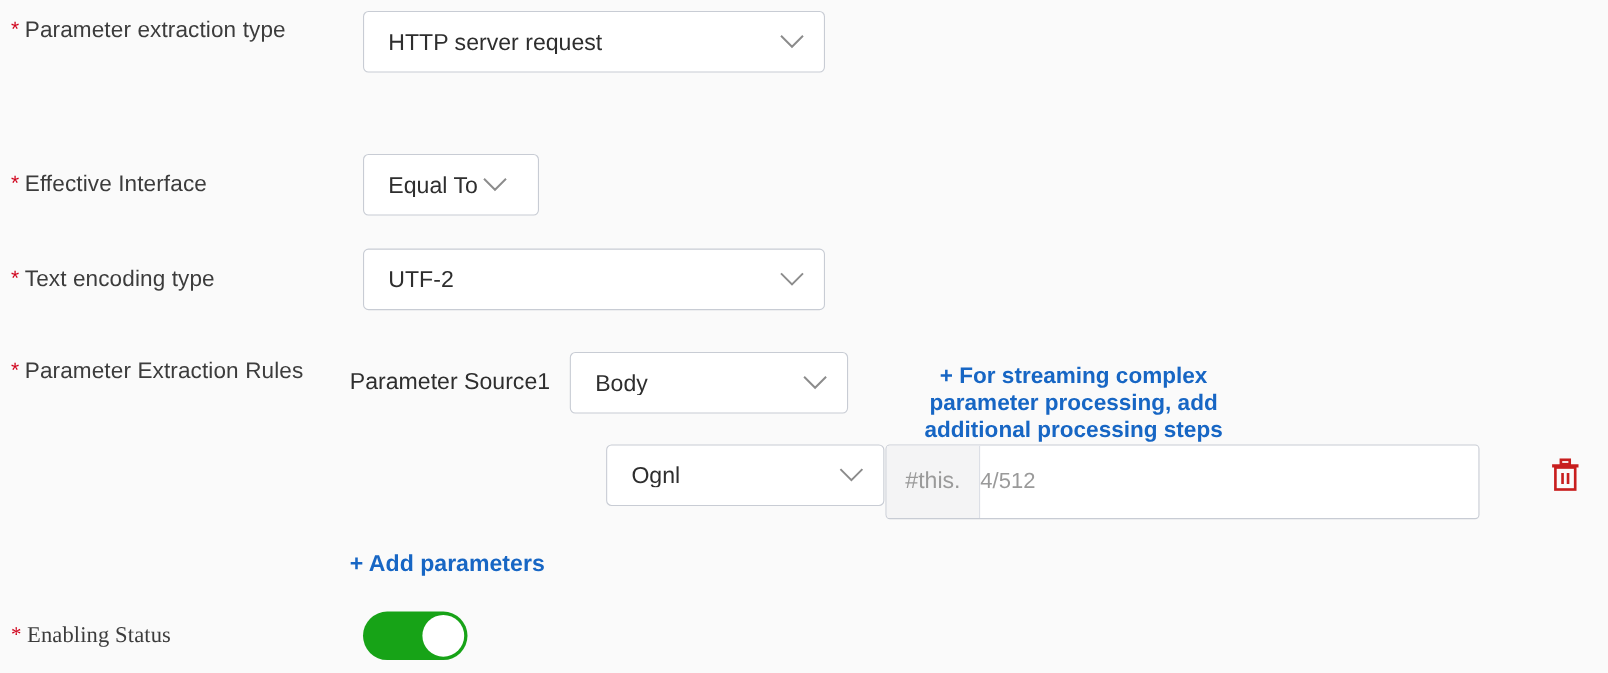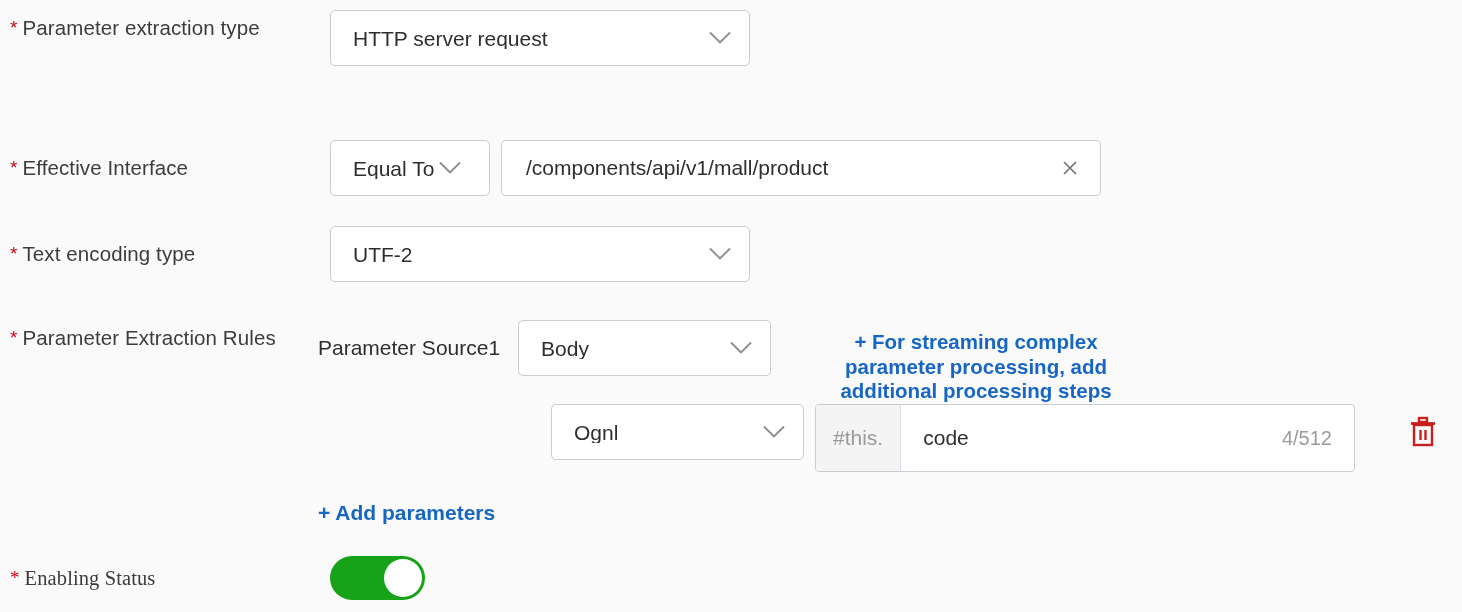--- a/index.html
+++ b/index.html
@@ -235,21 +235,21 @@
   #row-effective-interface .fields { margin-left: 20px; gap: 11px; }
 
   #row-encoding { left: 10px; top: 226px; }
   #row-encoding .label { line-height: 56px; }
   #row-encoding .fields { margin-left: 20px; }
 
   #row-rules { left: 10px; top: 320px; }
   #row-rules .fields { margin-left: 8px; flex-direction: column; }
 
   .rules-line1 { display: flex; align-items: flex-start; }
-  .rules-line2 { display: flex; align-items: flex-start; margin-top: 28px; margin-left: 233px; gap: 11px; }
+  .rules-line2 { display: flex; align-items: flex-start; margin-top: 28px; margin-left: 233px; gap: 1px; }
   .add-params { margin-top: 29px; margin-left: 0px; }
 
   #row-status { left: 10px; top: 556px; }
   #row-status .label { line-height: 44px; font-family: Liberation Serif, serif; }
   #row-status .fields { margin-left: 20px; }
 </style>
 </head>
 <body>
 
 <div class="form">
@@ -273,28 +273,20 @@
   <div class="row" id="row-effective-interface">
     <div class="label">
       <span class="req">*</span><span>Effective Interface</span>
     </div>
     <div class="fields">
       <div class="select small">
         <span class="sel-text">Equal To</span>
         <span class="chev">
           <svg width="22" height="13" viewBox="0 0 22 13">
               <path d="M1 1 L11 11 L21 1" fill="none" stroke="#8c8c8c" stroke-width="1.8"></path>
-            </svg>
-        </span>
-      </div>
-      <div class="textinput">
-        <span class="val">/components/api/v1/mall/product</span>
-        <span class="clear-x">
-          <svg width="20" height="20" viewBox="0 0 20 20">
-              <path d="M4 4 L16 16 M16 4 L4 16" stroke="#707070" stroke-width="1.6" fill="none"></path>
             </svg>
         </span>
       </div>
     </div>
   </div>
 
   <div class="row" id="row-encoding">
     <div class="label">
       <span class="req">*</span><span>Text encoding type</span>
     </div>
@@ -332,21 +324,20 @@
         <div class="select medium">
           <span class="sel-text">Ognl</span>
           <span class="chev">
             <svg width="22" height="13" viewBox="0 0 22 13">
                 <path d="M1 1 L11 11 L21 1" fill="none" stroke="#8c8c8c" stroke-width="1.8"></path>
               </svg>
           </span>
         </div>
         <div class="input-group">
           <span class="prepend">#this.</span>
-          <span class="ig-input">code</span>
           <span class="counter">4/512</span>
         </div>
       </div>
 
       <div class="add-params">
         <span class="link-blue">+ Add parameters</span>
       </div>
 
     </div>
   </div>

